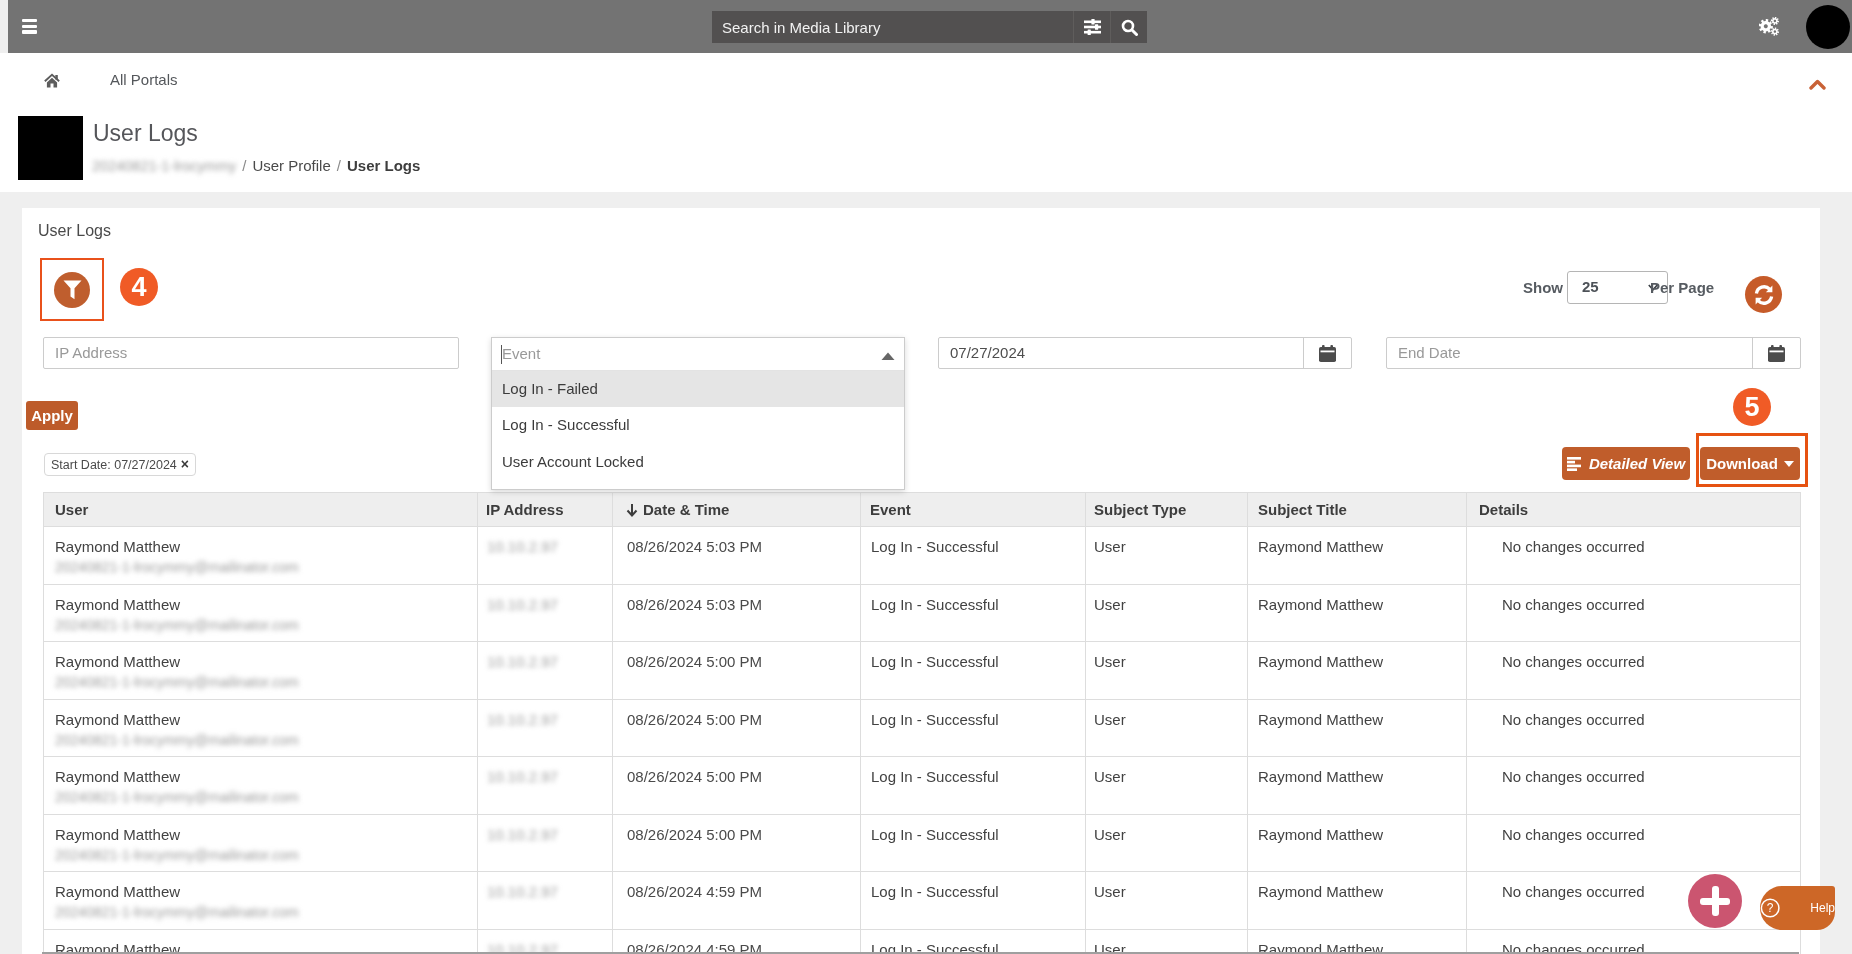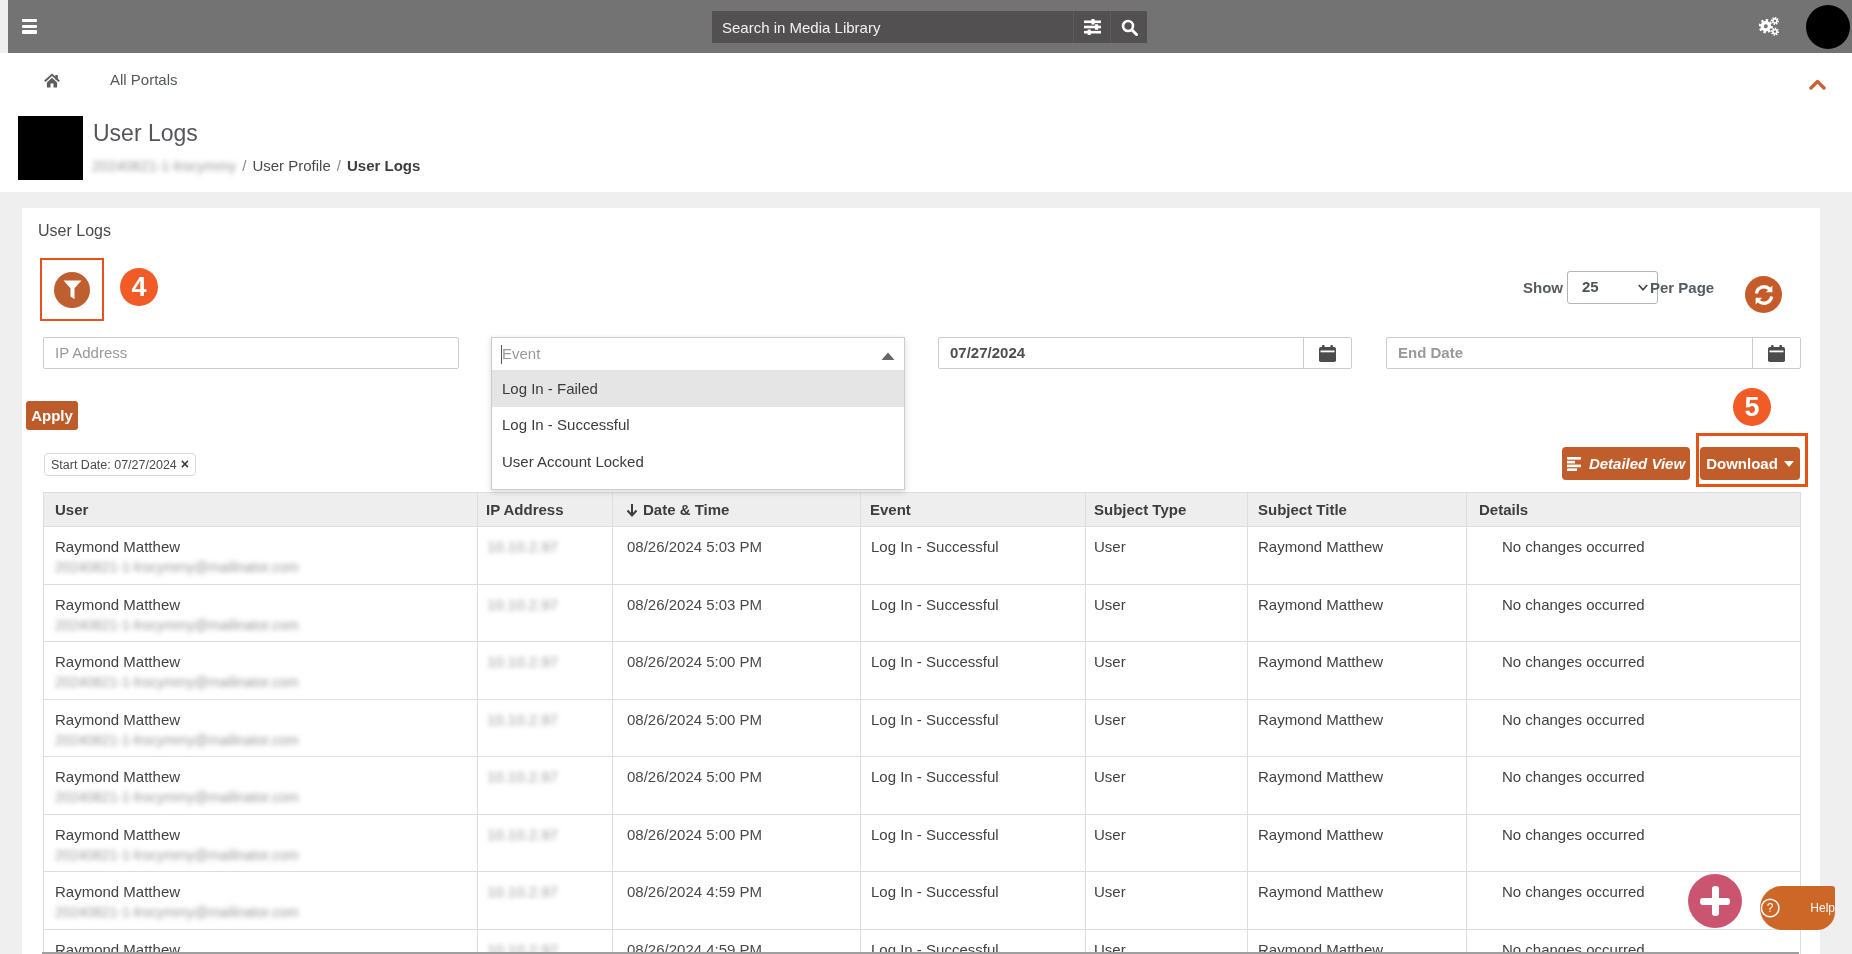--- a/index.html
+++ b/index.html
@@ -22,25 +22,25 @@
 .blur { color:#9b9b9b; filter:blur(2.6px); }
 .crumb .sep { color:#8a8a8a; padding:0 6px; }
 .crumb b { color:#3e3e3e; }
 
 .card { position:absolute; left:22px; top:208px; width:1798px; height:1000px; background:#fff; }
 .cardtitle { position:absolute; left:16px; top:14px; font-size:16px; color:#4a4a4a; }
 .filterbox { position:absolute; left:18px; top:50px; width:64px; height:63px; border:2.5px solid #e9511b; display:flex; align-items:center; justify-content:center; }
 .fcircle { width:36px; height:36px; border-radius:50%; background:#bf5e2e; display:flex; align-items:center; justify-content:center; }
 .numcircle { position:absolute; width:38px; height:38px; border-radius:50%; background:#f05b26; color:#fff; font-size:27px; font-weight:bold; display:flex; align-items:center; justify-content:center; }
 .lbl { font-weight:bold; color:#565b61; font-size:15px; }
-.sel { position:absolute; left:1545px; top:63px; width:91px; height:33px; border:1px solid #b5b5b5; border-radius:3px; background:#fff; }
+.sel { position:absolute; left:1545px; top:63px; width:101px; height:33px; border:1px solid #b5b5b5; border-radius:3px; background:#fff; }
 .refresh { position:absolute; left:1723px; top:68px; width:37px; height:37px; border-radius:50%; background:#c65b29; display:flex; align-items:center; justify-content:center; }
 .input { position:absolute; height:32px; border:1px solid #cccccc; border-radius:2px; background:#fff; color:#999; font-size:15px; line-height:30px; padding-left:11px; }
 .dinput { position:absolute; height:32px; border:1px solid #cccccc; border-radius:2px; background:#fff; display:flex; }
-.dinput .dtxt { flex:1; line-height:30px; padding-left:11px; color:#4e4e4e;font-weight:bold; }
+.dinput .dtxt { flex:1; line-height:30px; padding-left:11px; color:#4e4e4e; }
 .dinput .dph { color:#999; }
 .dinput .dcal { width:48px; border-left:1px solid #ccc; display:flex; align-items:center; justify-content:center; }
 .applybtn { position:absolute; left:4px; top:193px; width:52px; height:29px; background:#bd5b2a; border-radius:3px; color:#fff; font-weight:bold; font-size:15px; text-align:center; line-height:29px; }
 .chip { position:absolute; left:22px; top:245px; height:23px; background:#fff; border:1px solid #d8d8d8; border-radius:4px; font-size:12.5px; color:#4a4a4a; line-height:21px; padding:0 6px; }
 .chip b { color:#3a3a3a; font-size:14px; margin-left:4px; }
 .btn { position:absolute; background:#c05d2b; border-radius:4px; color:#fff; font-weight:bold; font-size:15px; display:flex; align-items:center; justify-content:center; }
 .dlwrap { position:absolute; left:1674px; top:225px; width:112px; height:54px; border:3px solid #e65211; }
 
 .evt { position:absolute; left:469px; top:129px; width:414px; background:#fff; border:1px solid #ccc; box-shadow:0 2px 6px rgba(0,0,0,.15); z-index:5; padding-bottom:8.5px; }
 .evt .ehead { height:33px; border-bottom:1px solid #e3e3e3; position:relative; }

